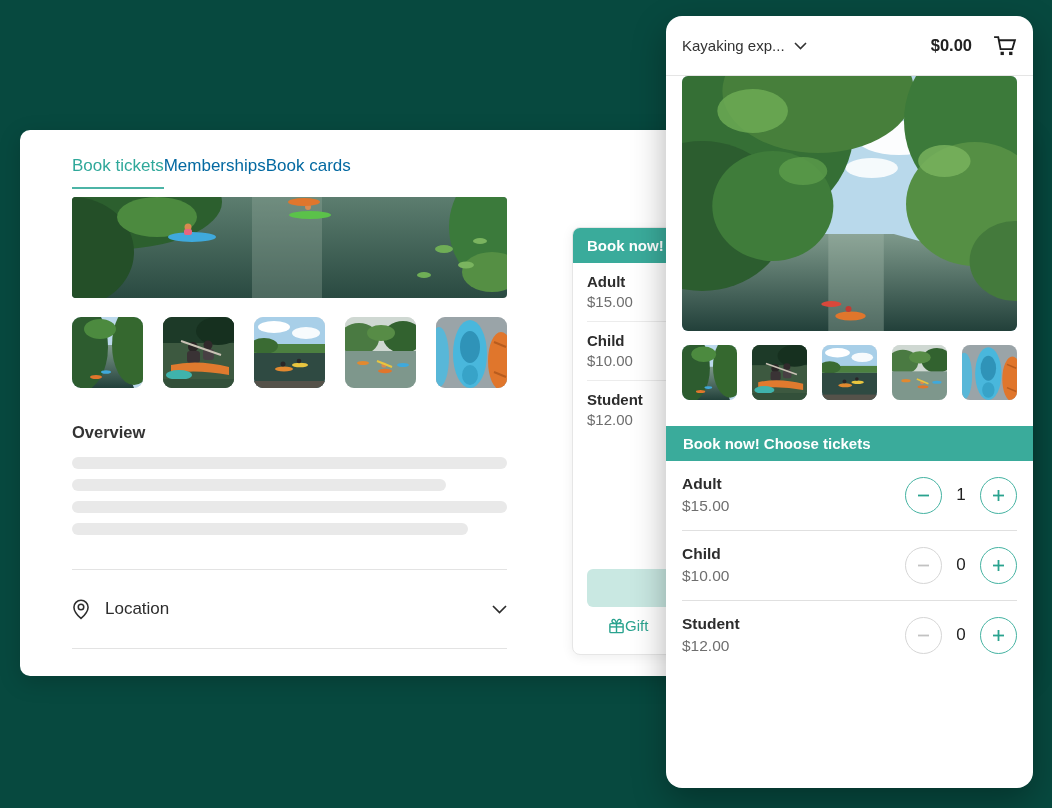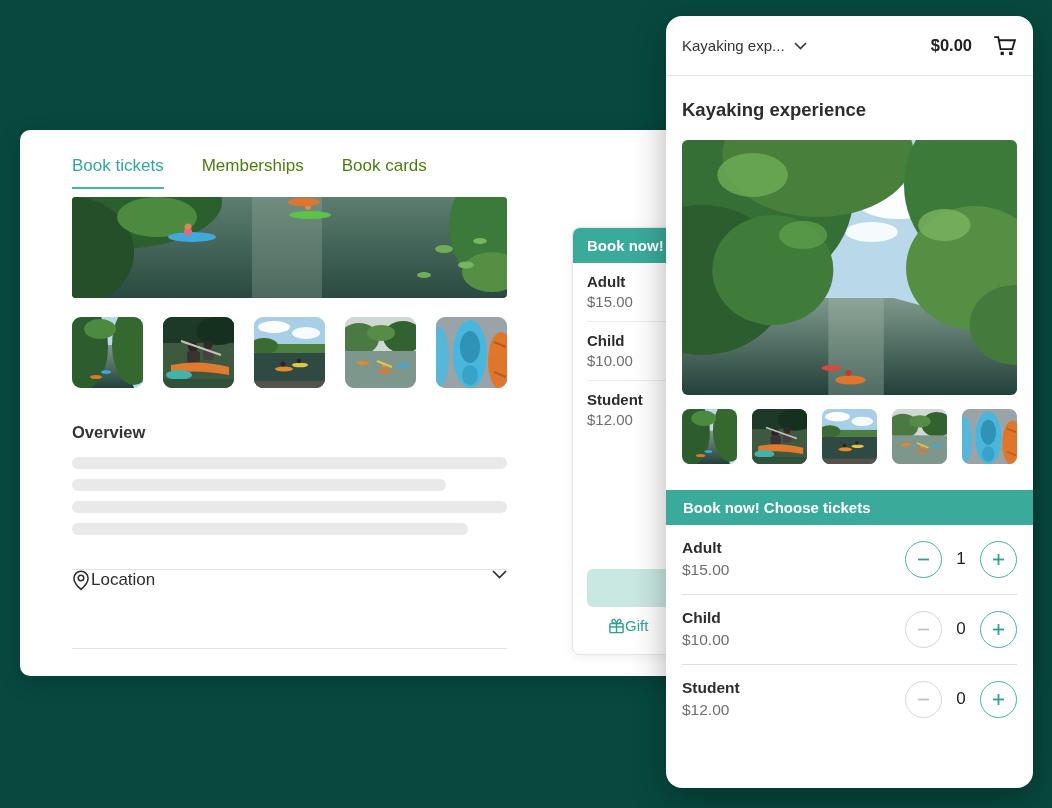--- a/index.html
+++ b/index.html
@@ -10,35 +10,35 @@
     position:relative;
     overflow:hidden;
     color:#333;
   }
   
   .main-card{
     position:absolute; left:20px; top:130px; width:1013px; height:546px;
     background:#fff; border-radius:10px;
     box-shadow:0 6px 22px rgba(0,0,0,.18);
   }
-  .tabs{ display:flex; gap:38px; padding:26px 0 0 52px; }
-  .tab{ font-size:17px; color:#4d7c0f; padding-bottom:11px; cursor:pointer; font-weight:500; }
+  .tabs{ display:flex; padding:26px 0 0 52px; }
+  .tab{ font-size:17px; color:#0369a1; padding-bottom:11px; cursor:pointer; font-weight:500; }
   .tab.active{ color:#2fa89a; border-bottom:2.5px solid #4cb4a6; }
   .left-col{ position:absolute; left:52px; top:67px; width:435px; }
   .main-photo{ width:435px; height:101px; border-radius:4px; overflow:hidden; }
   .main-photo svg{ display:block; width:100%; height:100%; }
   .thumbs{ display:flex; justify-content:space-between; margin-top:19px; }
   .thumb{ width:71px; height:71px; border-radius:9px; overflow:hidden; border:none; padding:0; background:#ddd; cursor:pointer; }
   .thumb svg{ display:block; width:100%; height:100%; }
   .overview-title{ margin-top:35px; font-size:16.5px; font-weight:700; color:#333; }
   .bars{ margin-top:15px; }
   .bar{ height:12px; border-radius:6px; background:#e9e9e9; margin-bottom:10px; }
   .b1,.b3{ width:100%; } .b2{ width:86%; } .b4{ width:91%; }
   .divider{ border:none; border-top:1px solid #e3e3e3; margin-top:34px; }
-  .location-row{ display:flex; align-items:flex-start; gap:1px; height:78px; cursor:pointer; }
+  .location-row{ display:flex; align-items:center; gap:15px; height:78px; cursor:pointer; }
   .location-label{ font-size:17px; color:#2d2d2d; }
   .location-row .chev{ margin-left:auto; }
   .divider2{ border:none; border-top:1px solid #e3e3e3; }
   
   .book-box{
     position:absolute; left:552px; top:97px; width:300px; height:428px;
     background:#fff; border:1px solid #e6e6e6; border-radius:8px;
     box-shadow:0 2px 12px rgba(0,0,0,.07);
   }
   .box-header{
@@ -334,21 +334,20 @@
         <svg width="25" height="24" viewBox="0 0 24 23" fill="none" stroke="#1e1e1e" stroke-width="1.8">
           <path d="M2 3 H6 L8.2 14.5 H19.5 L22 6 H6.6"></path>
           <rect x="8.2" y="17" width="3.2" height="3.2" fill="#1e1e1e" stroke="none"></rect>
           <rect x="16.4" y="17" width="3.2" height="3.2" fill="#1e1e1e" stroke="none"></rect>
         </svg>
       </span>
     </div>
   </div>
 
   <div class="w-body">
-    <h2 class="w-title">Kayaking experience</h2>
     <div class="w-photo">
       <svg preserveAspectRatio="none">
           <use href="#scene-river"></use>
         </svg>
     </div>
     <div class="w-thumbs">
       <button class="w-thumb">
           <svg>
             <use href="#thumb-1"></use>
           </svg>

